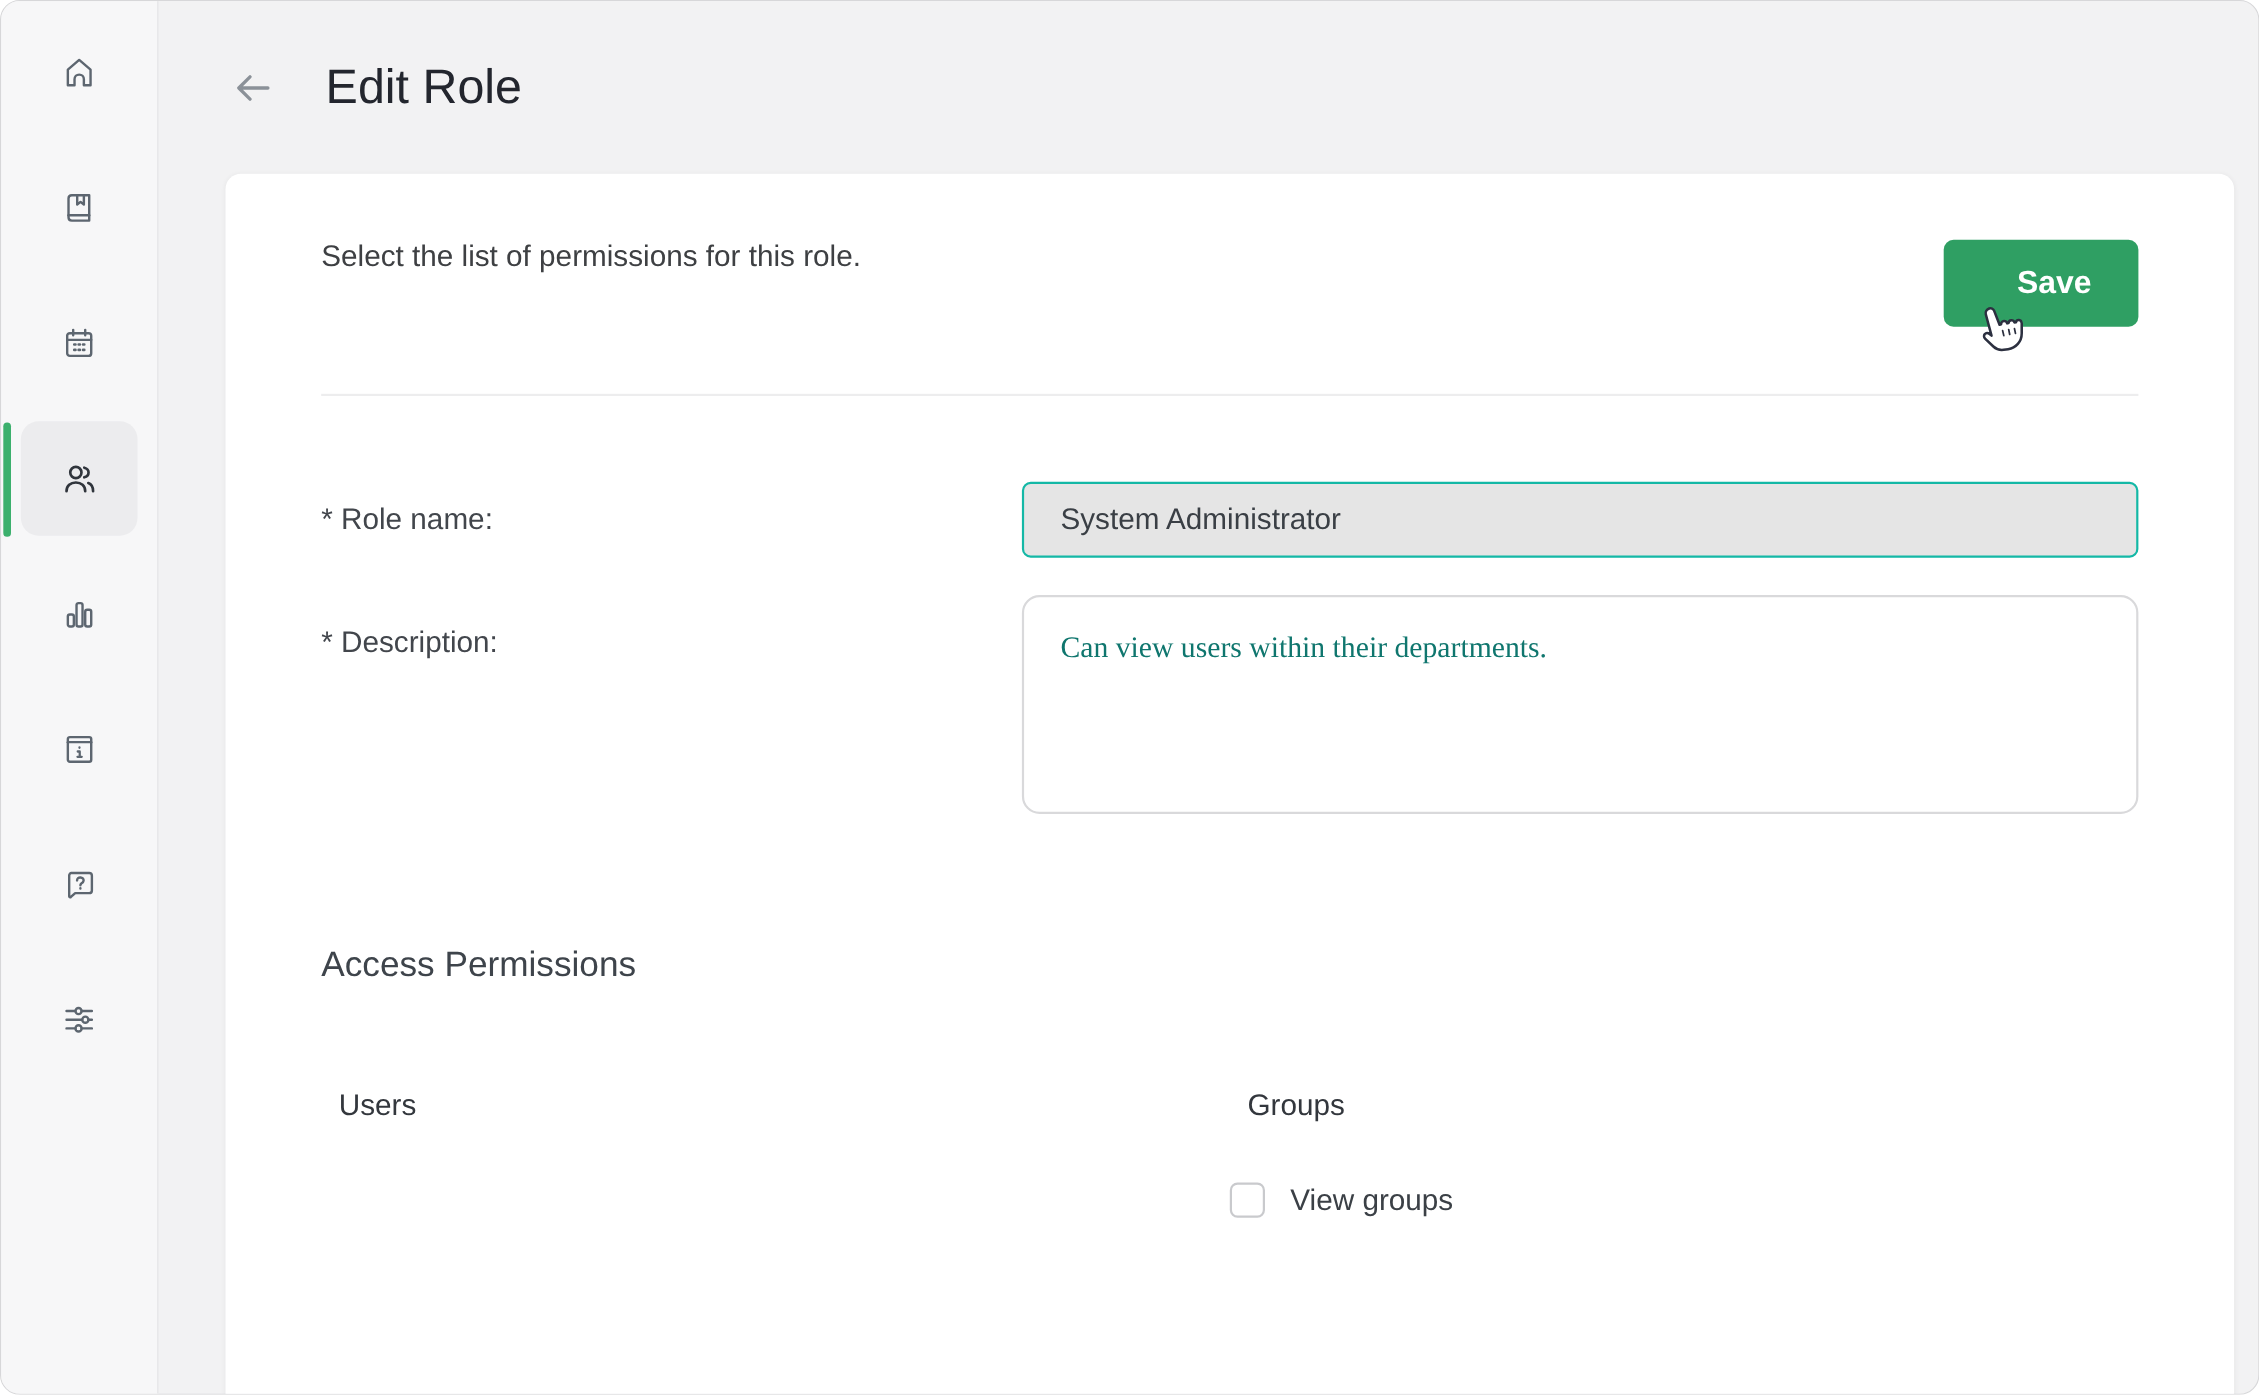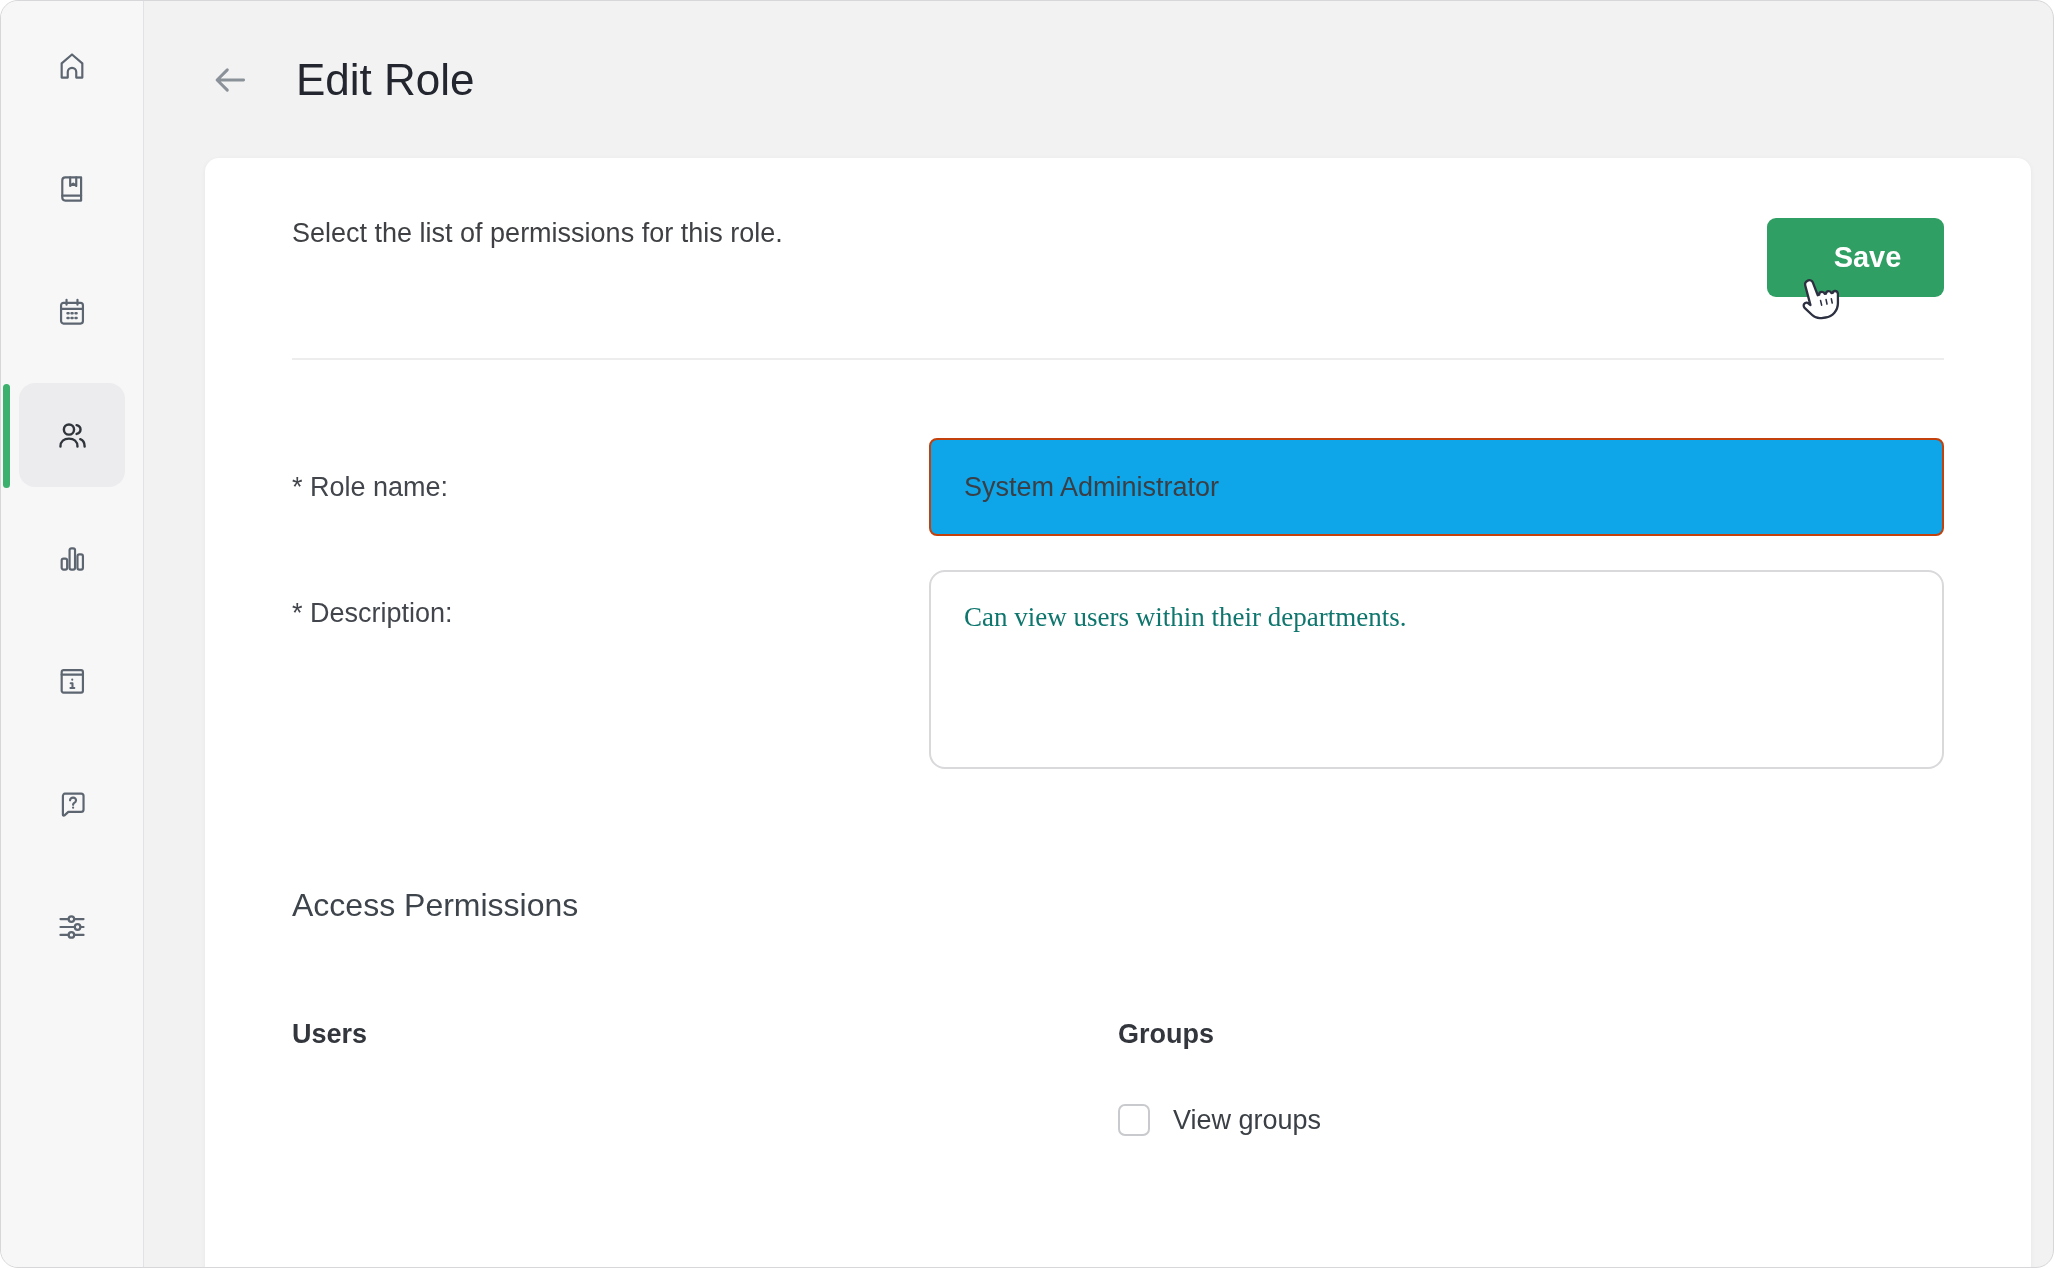--- a/index.html
+++ b/index.html
@@ -57,32 +57,32 @@
 
   .section-title { margin-top:78px; font-size:32px; line-height:40px; font-weight:400; color:#3e444b; }
   .section-title.access { margin-top:116px; }
 
   .form-row { display:flex; margin-top:78px; }
   .form-row.row-textarea { margin-top:34px; align-items:flex-start; }
   .form-row.row-input { align-items:center; }
   .field-label { width:637px; flex-shrink:0; font-size:27px; color:#42464c; }
   .row-textarea .field-label { padding-top:28px; }
   .text-input {
-    width:1015px; height:98px; border:2px solid #c2410c; border-radius:8px;
-    font-size:27px; color:#3a3f45; padding:0 33px; font-family:inherit; background:#0ea5e9; outline:none;
+    width:1015px; height:69px; border:2px solid #14b8a6; border-radius:8px;
+    font-size:27px; color:#3a3f45; padding:0 33px; font-family:inherit; background:#e5e5e5; outline:none;
   }
   .text-area {
     width:1015px; height:199px; border:2px solid #d9d9db; border-radius:16px;
     font-size:27px; line-height:38px; color:#0f766e; padding:26px 33px;
     font-family:Liberation Serif, serif; background:#fff; resize:none; outline:none; display:block;
   }
 
   .perm-grid { display:flex; margin-top:94px; }
   .perm-col { width:827px; }
-  .perm-col-title { font-size:27px; font-weight:bold; color:#33373d; }
+  .perm-col-title { font-size:27px; font-weight:normal; color:#33373d;margin-left:16px; }
   .perm-item { display:flex; align-items:center; margin-top:54px; cursor:pointer; }
   .checkbox {
     width:32px; height:32px; border-radius:7px; border:2px solid #c9cacd; background:#fff;
     display:flex; align-items:center; justify-content:center; flex-shrink:0; cursor:pointer;
   }
   .checkbox svg { width:20px; height:20px; stroke:#ffffff; stroke-width:3.4; fill:none;
     stroke-linecap:round; stroke-linejoin:round; display:none; }
   .checkbox.checked { border:none; background:#32a866; }
   .checkbox.checked svg { display:block; }
   .perm-label { margin-left:23px; font-size:27px; color:#3b4046; }

